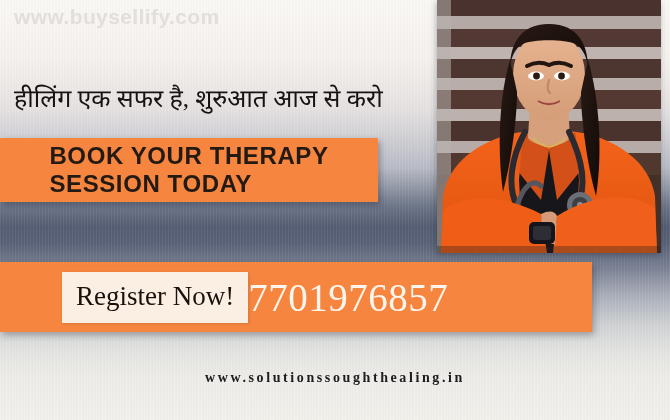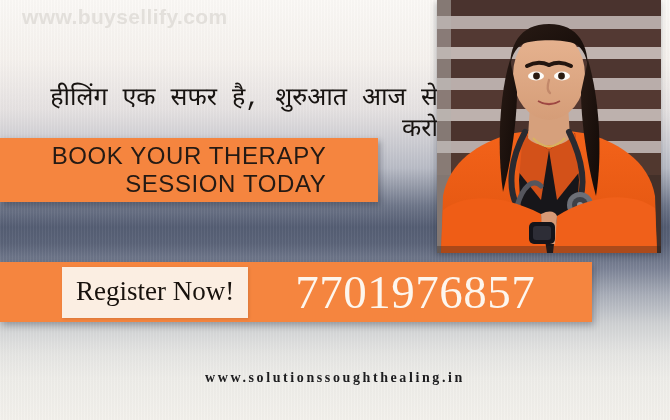--- a/index.html
+++ b/index.html
@@ -41,21 +41,21 @@
       repeating-linear-gradient(90deg,
         rgba(255,255,255,0.05) 0px,
         rgba(255,255,255,0.05) 1px,
         rgba(0,0,0,0.015) 1px,
         rgba(0,0,0,0.015) 3px);
     pointer-events: none;
   }
 
   .watermark {
     position: absolute;
-    left: 22px;
+    left: 14px;
     top: 5px;
     font-size: 21px;
     font-weight: bold;
     letter-spacing: 0.4px;
     color: rgba(210, 206, 200, 0.55);
     font-family: "Liberation Sans", sans-serif;
     white-space: nowrap;
   }
 
   .headline {
@@ -70,22 +70,22 @@
     font-weight: 500;
     color: #2b211c;
     white-space: nowrap;
   }
 
   .subhead {
     position: absolute;
     left: 14px;
     top: 84px;
     width: 424px;
-    text-align: right;
-    font-family: Liberation Mono, monospace;
+    text-align: left;
+    font-family: Liberation Serif, serif;
     font-size: 25px;
     line-height: 1.22;
     font-weight: 500;
     color: #171310;
   }
 
   .cta-box {
     position: absolute;
     left: 0px;
     top: 138px;
@@ -94,57 +94,55 @@
     background: #f5853f;
     box-shadow: 2px 3px 6px rgba(20,25,40,0.35);
     display: flex;
     align-items: center;
     justify-content: center;
   }
   .cta-text {
     font-family: "Liberation Sans", sans-serif;
     font-size: 24px;
     line-height: 1.18;
-    font-weight: 400;
+    font-weight: 700;
     letter-spacing: 0.6px;
     color: #241a14;
-    text-align: right;
+    text-align: left;
     white-space: pre-line;
   }
 
   .register-bar {
     position: absolute;
     left: 0px;
     top: 262px;
     width: 592px;
-    height: 60px;
+    height: 70px;
     background: #f5853f;
     box-shadow: 2px 3px 7px rgba(20,25,40,0.32);
     display: flex;
     align-items: center;
-    gap: 23px;
   }
 
   .register-button {
     margin-left: 62px;
     background: #fbeee2;
     color: #18120d;
     font-family: "Liberation Serif", serif;
     font-size: 27px;
     line-height: 1;
     padding: 11px 14px 13px 14px;
     border: none;
     white-space: nowrap;
     box-shadow: 1px 1px 3px rgba(0,0,0,0.12);
   }
 
   .phone {
-    margin-left: 24px;
-    font-family: "Liberation Serif", serif;
-    font-size: 47px;
+    font-family: "Liberation Serif", serif;
+    font-size: 39px;
     line-height: 1;
     color: #fdf6ee;
     letter-spacing: 0.5px;
     white-space: nowrap;
   }
 
   .site-url {
     position: absolute;
     left: 0;
     right: 0;

